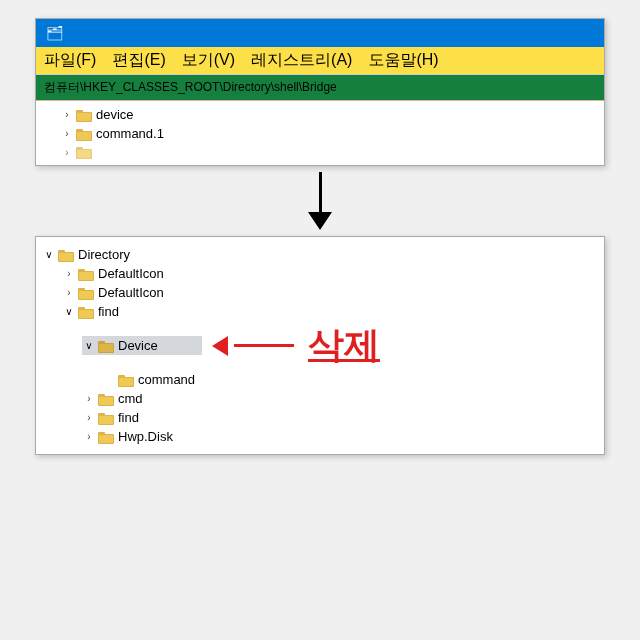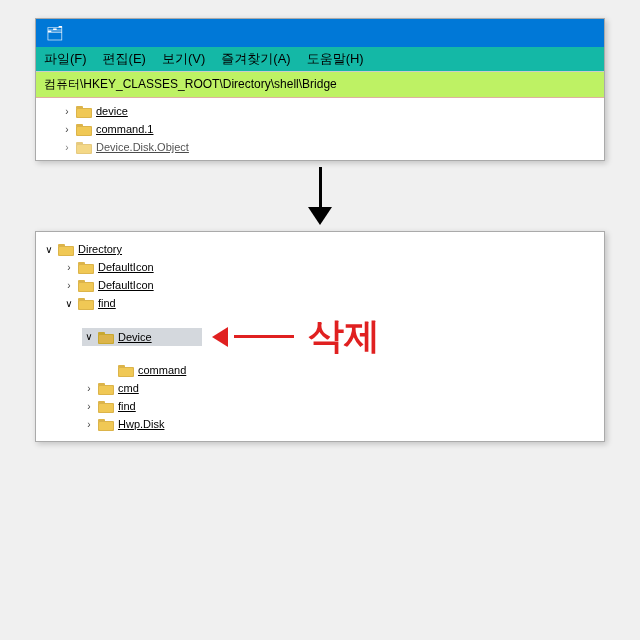--- a/index.html
+++ b/index.html
@@ -39,52 +39,51 @@
       display: flex;
       align-items: center;
       gap: 6px;
     }
 
     .title-icon {
       font-size: 14px;
     }
 
     .menu-bar {
-      background: #14b8a6;
+      background: #fde047;
       border-bottom: 1px solid #ccc;
       padding: 3px 8px;
       display: flex;
       gap: 16px;
-      font-size: 13px;
+      font-size: 16px;
     }
 
     .menu-item {
       color: #000;
       cursor: pointer;
     }
 
     .address-bar {
-      background: #bef264;
+      background: #15803d;
       border-bottom: 1px solid #e0b0a0;
       padding: 4px 8px;
       font-size: 12px;
       color: #000;
       white-space: nowrap;
       overflow: hidden;
     }
 
     .tree-area-top {
       padding: 4px 8px;
       background: white;
     }
 
     .item-label {
-      font-size: 11px;
+      font-size: 13px;
       color: #000;
-      text-decoration: underline;
     }
 
     .indent-1 { margin-left: 16px; }
 
     
     .arrow-container {
       display: flex;
       align-items: center;
       justify-content: center;
       height: 70px;
@@ -169,36 +168,37 @@
       border-top: 10px solid transparent;
       border-bottom: 10px solid transparent;
       border-right: 16px solid #e02020;
     }
 
     .sakje-text {
       color: #e02020;
       font-size: 36px;
       font-weight: bold;
       margin-left: 8px;
+      text-decoration: underline;
     }
   </style>
 </head>
 <body>
 
 <div class="page-container">
 
   <div class="registry-window">
     <div class="title-bar">
       <span class="title-icon">🗂</span>
     </div>
     <div class="menu-bar">
       <span class="menu-item">파일(F)</span>
       <span class="menu-item">편집(E)</span>
       <span class="menu-item">보기(V)</span>
-      <span class="menu-item">즐겨찾기(A)</span>
+      <span class="menu-item">레지스트리(A)</span>
       <span class="menu-item">도움말(H)</span>
     </div>
     <div class="address-bar">
       <span>컴퓨터\HKEY_CLASSES_ROOT\Directory\shell\Bridge</span>
     </div>
     <div class="tree-area-top">
 
       <div class="tree-row indent-1">
         <span class="expander">›</span>
         <svg class="folder-img" viewBox="0 0 16 14" fill="none" xmlns="http://www.w3.org/2000/svg">
@@ -219,21 +219,20 @@
         <span class="item-label">command.1</span>
       </div>
 
       <div class="tree-row indent-1" style="opacity:0.7;">
         <span class="expander">›</span>
         <svg class="folder-img" viewBox="0 0 16 14" fill="none" xmlns="http://www.w3.org/2000/svg">
           <rect x="0" y="4" width="16" height="10" rx="1" fill="#DCB44A"></rect>
           <rect x="0" y="2" width="7" height="3" rx="1" fill="#DCB44A"></rect>
           <rect x="1" y="5" width="14" height="8" rx="1" fill="#F0C855"></rect>
         </svg>
-        <span class="item-label">Device.Disk.Object</span>
       </div>
     </div>
   </div>
 
   <div class="arrow-container">
     <div class="arrow-down">
       <div class="arrow-line"></div>
       <div class="arrow-head"></div>
     </div>
   </div>

